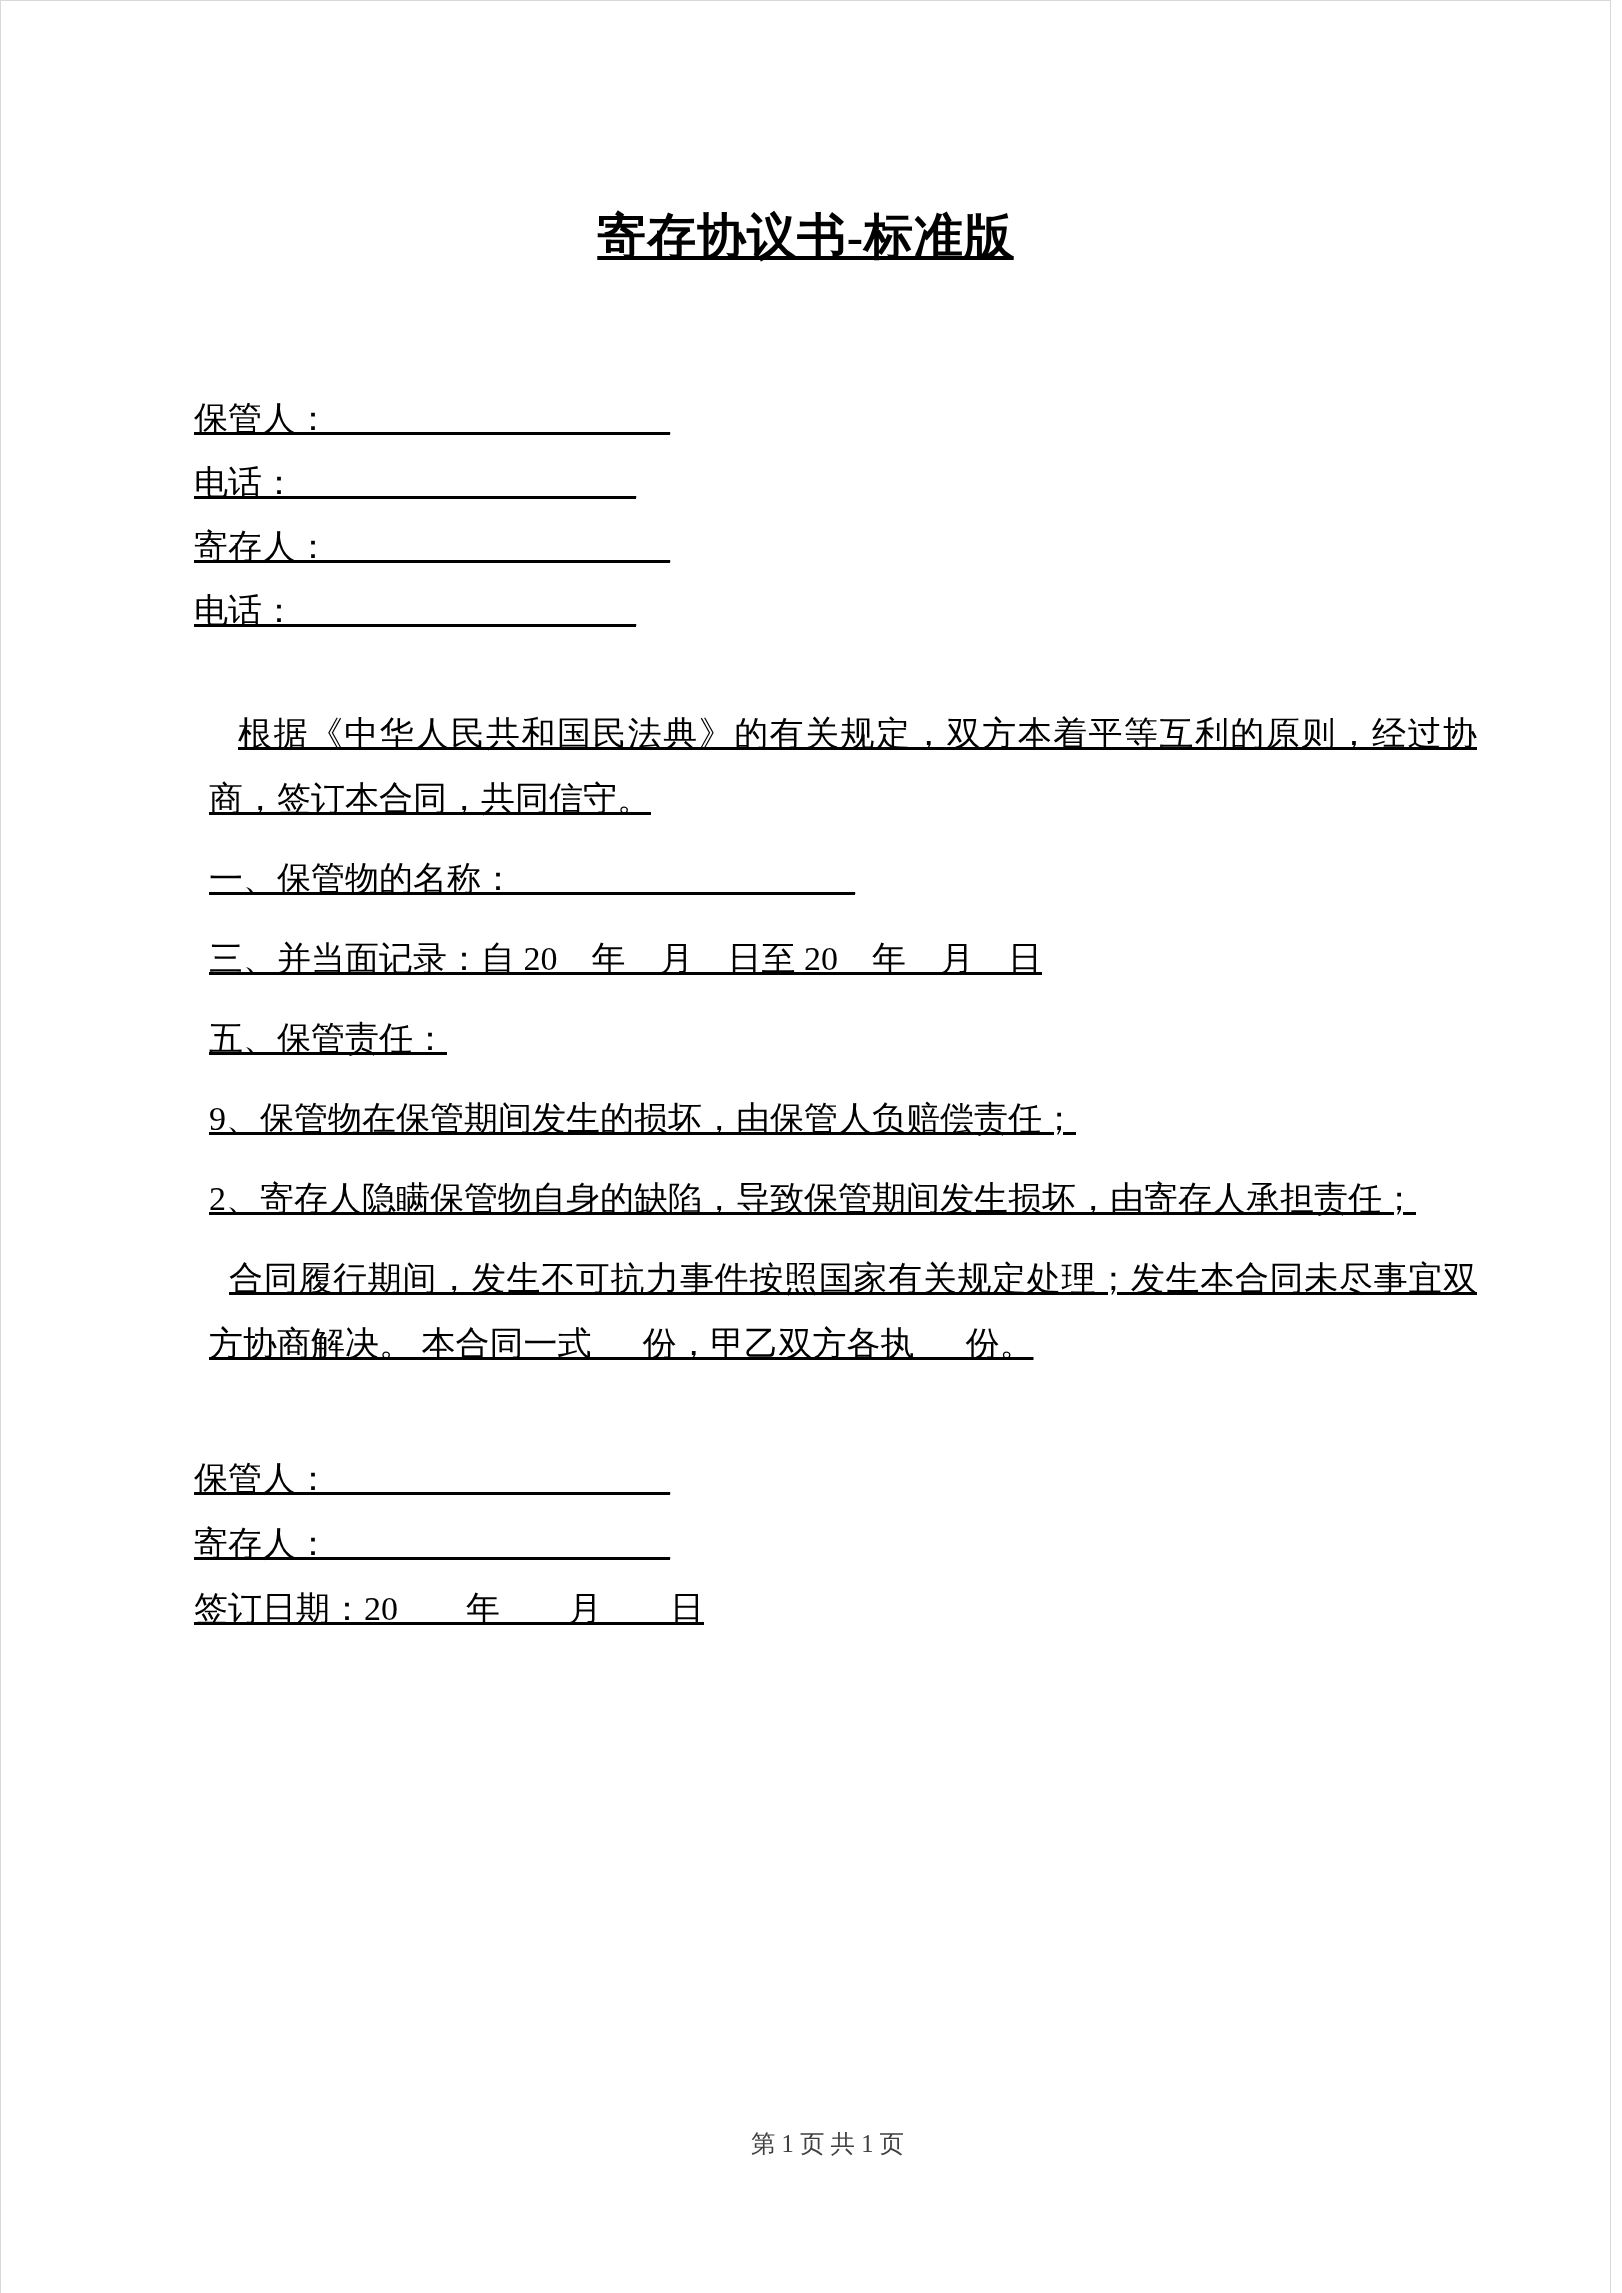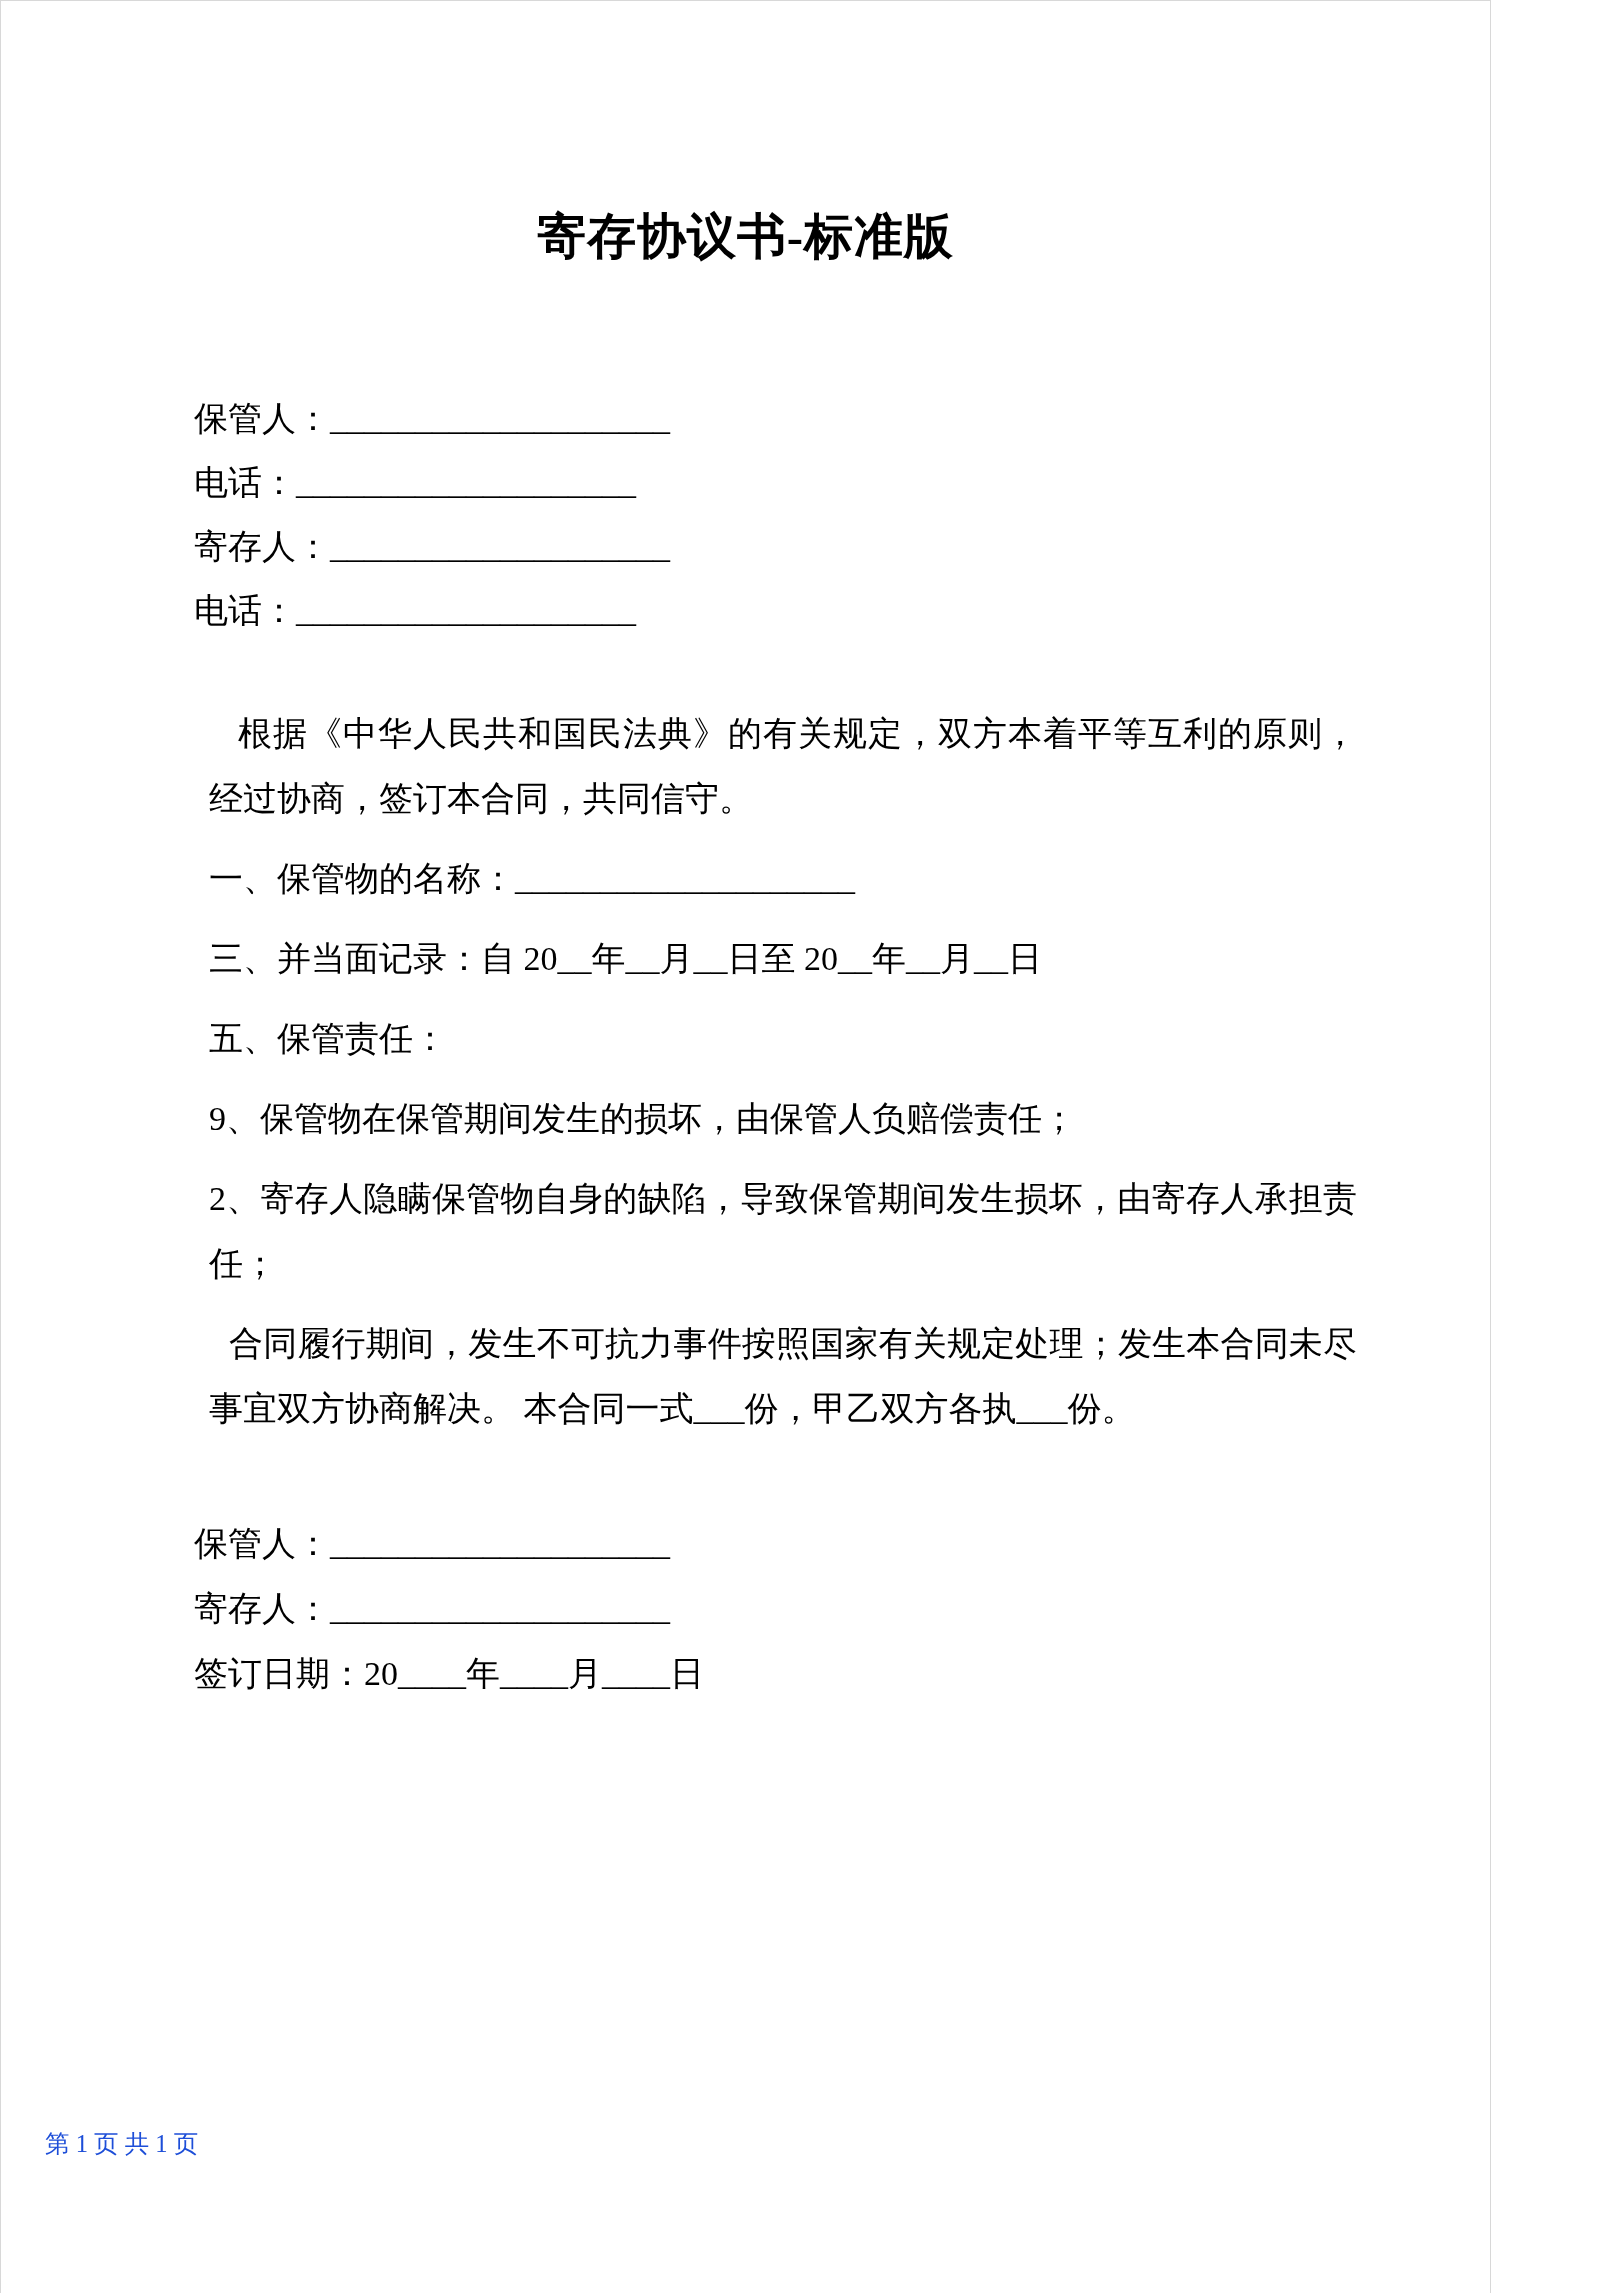--- a/index.html
+++ b/index.html
@@ -1,24 +1,25 @@
 <!DOCTYPE html>
 <html style="font-size:14.5px"><head>
 <meta charset="utf-8">
 <style>
   html,body{margin:0;padding:0;background:#ffffff;}
   .page{
     position:relative;
-    width:1491px;height:2294px;
+    width:1611px;height:2294px;
     box-sizing:border-box;
     background:#ffffff;
     color:#000000;
     font-family:"Liberation Serif","DejaVu Serif",serif;
     border:0.9px solid #d8d8d8;
     overflow:hidden;
+    text-decoration:underline;
   }
   .doc-title{
     margin:207px 0 0 0;
     font-size:49px;
     font-weight:bold;
     line-height:58px;
     text-align:center;
     letter-spacing:0.9px;
   }
   .top-fields{
@@ -37,23 +38,23 @@
   .indent-1{text-indent:20px;}
   .blank{letter-spacing:0;white-space:nowrap;}
   .signature{
     margin:70px 118px 0 193px;
     font-size:34px;
     line-height:65px;
   }
   .page-footer{
     position:absolute;
     left:0;right:0;top:2126px;
-    text-align:left;
+    text-align:center;
     font-size:24.5px;
-    color:#1d4ed8;
+    color:#404040;
     padding-left:44px;
   }
 </style>
 </head>
 <body>
 
 <div class="page">
 
   <h1 class="doc-title">寄存协议书-标准版</h1>
 

